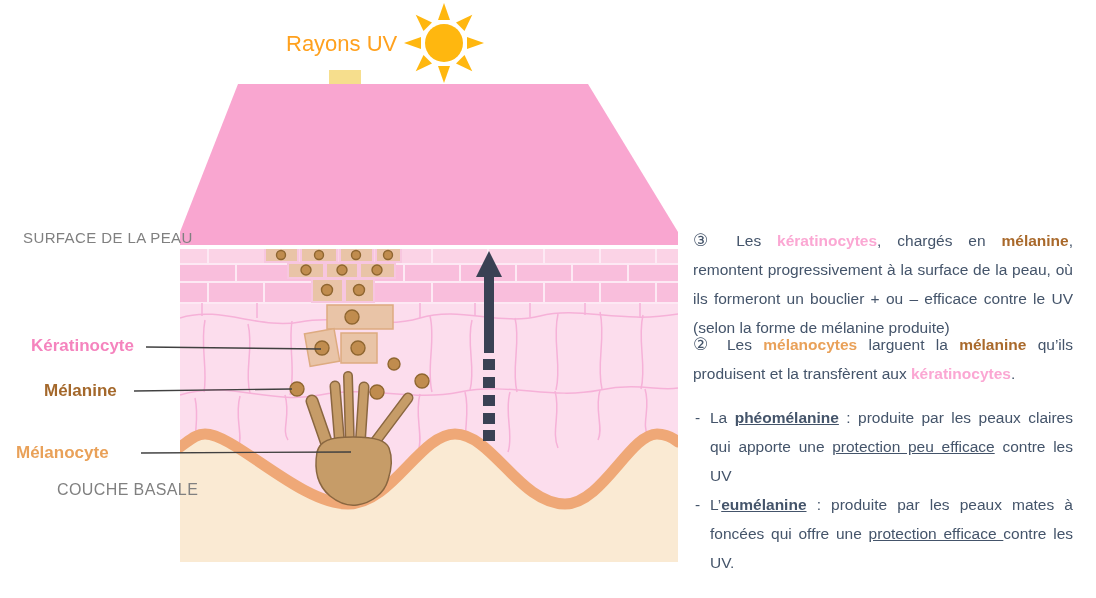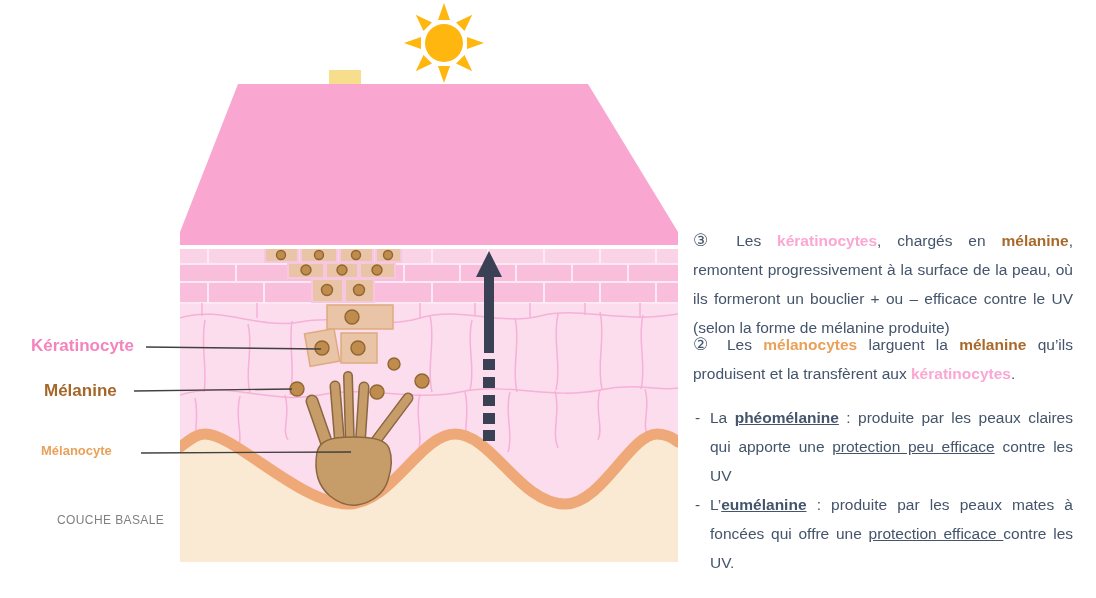--- a/index.html
+++ b/index.html
@@ -41,22 +41,22 @@
   .f-sun{fill:var(--sun);}
   .f-dark{fill:var(--dark-arrow);}
   .s-conn{stroke:var(--connector);stroke-width:1.3;}
 
   
   .lbl{position:absolute;white-space:nowrap;}
   .uv-title{left:286px;top:31px;font-size:22px;color:var(--uv-text);}
   .surface-lbl{left:23px;top:229px;font-size:15px;color:var(--gray-label);letter-spacing:.4px;}
   .kera-lbl{left:31px;top:336px;font-size:17px;font-weight:bold;color:var(--label-pink);}
   .melanine-lbl{left:44px;top:381px;font-size:17px;font-weight:bold;color:var(--label-brown);}
-  .melanocyte-lbl{left:41px;top:443px;font-size:13px;font-weight:bold;color:var(--label-orange);}
-  .couche-lbl{left:57px;top:481px;font-size:12px;color:var(--gray-label);letter-spacing:.4px;margin-top:32px;}
+  .melanocyte-lbl{left:16px;top:443px;font-size:17px;font-weight:bold;color:var(--label-orange);}
+  .couche-lbl{left:57px;top:481px;font-size:16px;color:var(--gray-label);letter-spacing:.4px;}
   .copyright{left:153px;top:572px;font-size:15px;color:#8C8C8C;}
 
   .rightcol{position:absolute;left:693px;width:380px;color:var(--body-text);
             font-size:15.5px;line-height:29px;text-align:justify;}
   .p3{top:226px;} .p2{top:330px;} .p1{top:402px;}
   .seg-pink{color:var(--pink-word);font-weight:bold;}
   .seg-orange{color:var(--orange-word);font-weight:bold;}
   .seg-brown{color:var(--brown-word);font-weight:bold;}
   .seg-bold{font-weight:bold;text-decoration:underline;}
   .seg-underline{text-decoration:underline;}
@@ -242,21 +242,23 @@
       </g>
     </g>
 
     <g class="s-conn">
       <line x1="146" y1="347" x2="321" y2="349"></line>
       <line x1="134" y1="391" x2="292" y2="389"></line>
       <line x1="141" y1="453" x2="351" y2="452"></line>
     </g>
   </svg>
 
-
+  <div class="lbl uv-title">Rayons UV</div>
+
+  <div class="lbl surface-lbl">SURFACE DE LA PEAU</div>
   <div class="lbl kera-lbl">Kératinocyte</div>
   <div class="lbl melanine-lbl">Mélanine</div>
   <div class="lbl melanocyte-lbl">Mélanocyte</div>
   <div class="lbl couche-lbl">COUCHE BASALE</div>
 
   <div class="rightcol p3"><span class="seg-num">③ </span><span class="seg-body">Les </span><span class="seg-pink">kératinocytes</span><span class="seg-body">, chargés en </span><span class="seg-brown">mélanine</span><span class="seg-body">, remontent progressivement à la surface de la peau, où ils formeront un bouclier + ou – efficace contre le UV (selon la forme de mélanine produite)</span></div>
   <div class="rightcol p2"><span class="seg-num">② </span><span class="seg-body">Les </span><span class="seg-orange">mélanocytes</span><span class="seg-body"> larguent la </span><span class="seg-brown">mélanine</span><span class="seg-body"> qu’ils produisent et la transfèrent aux </span><span class="seg-pink">kératinocytes</span><span class="seg-body">.</span></div>
   <div class="rightcol p1">
     <div class="bullets">
       <div class="bullet">

